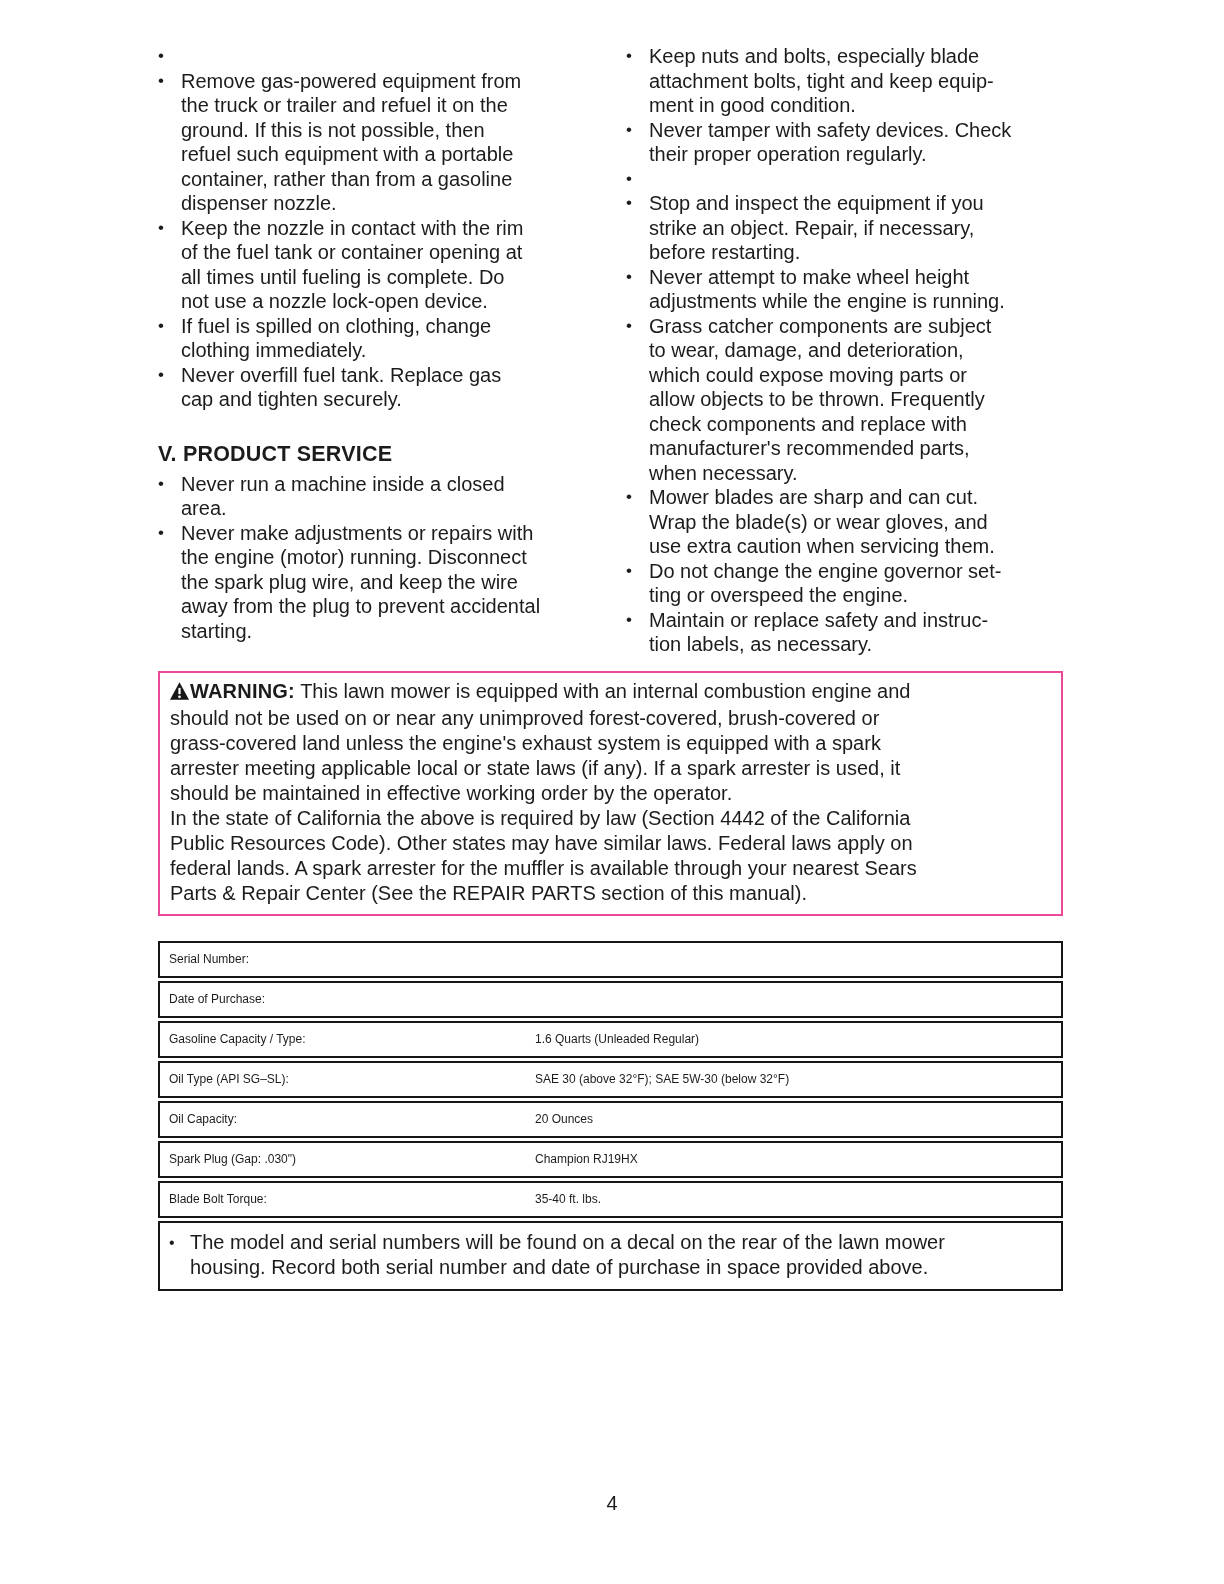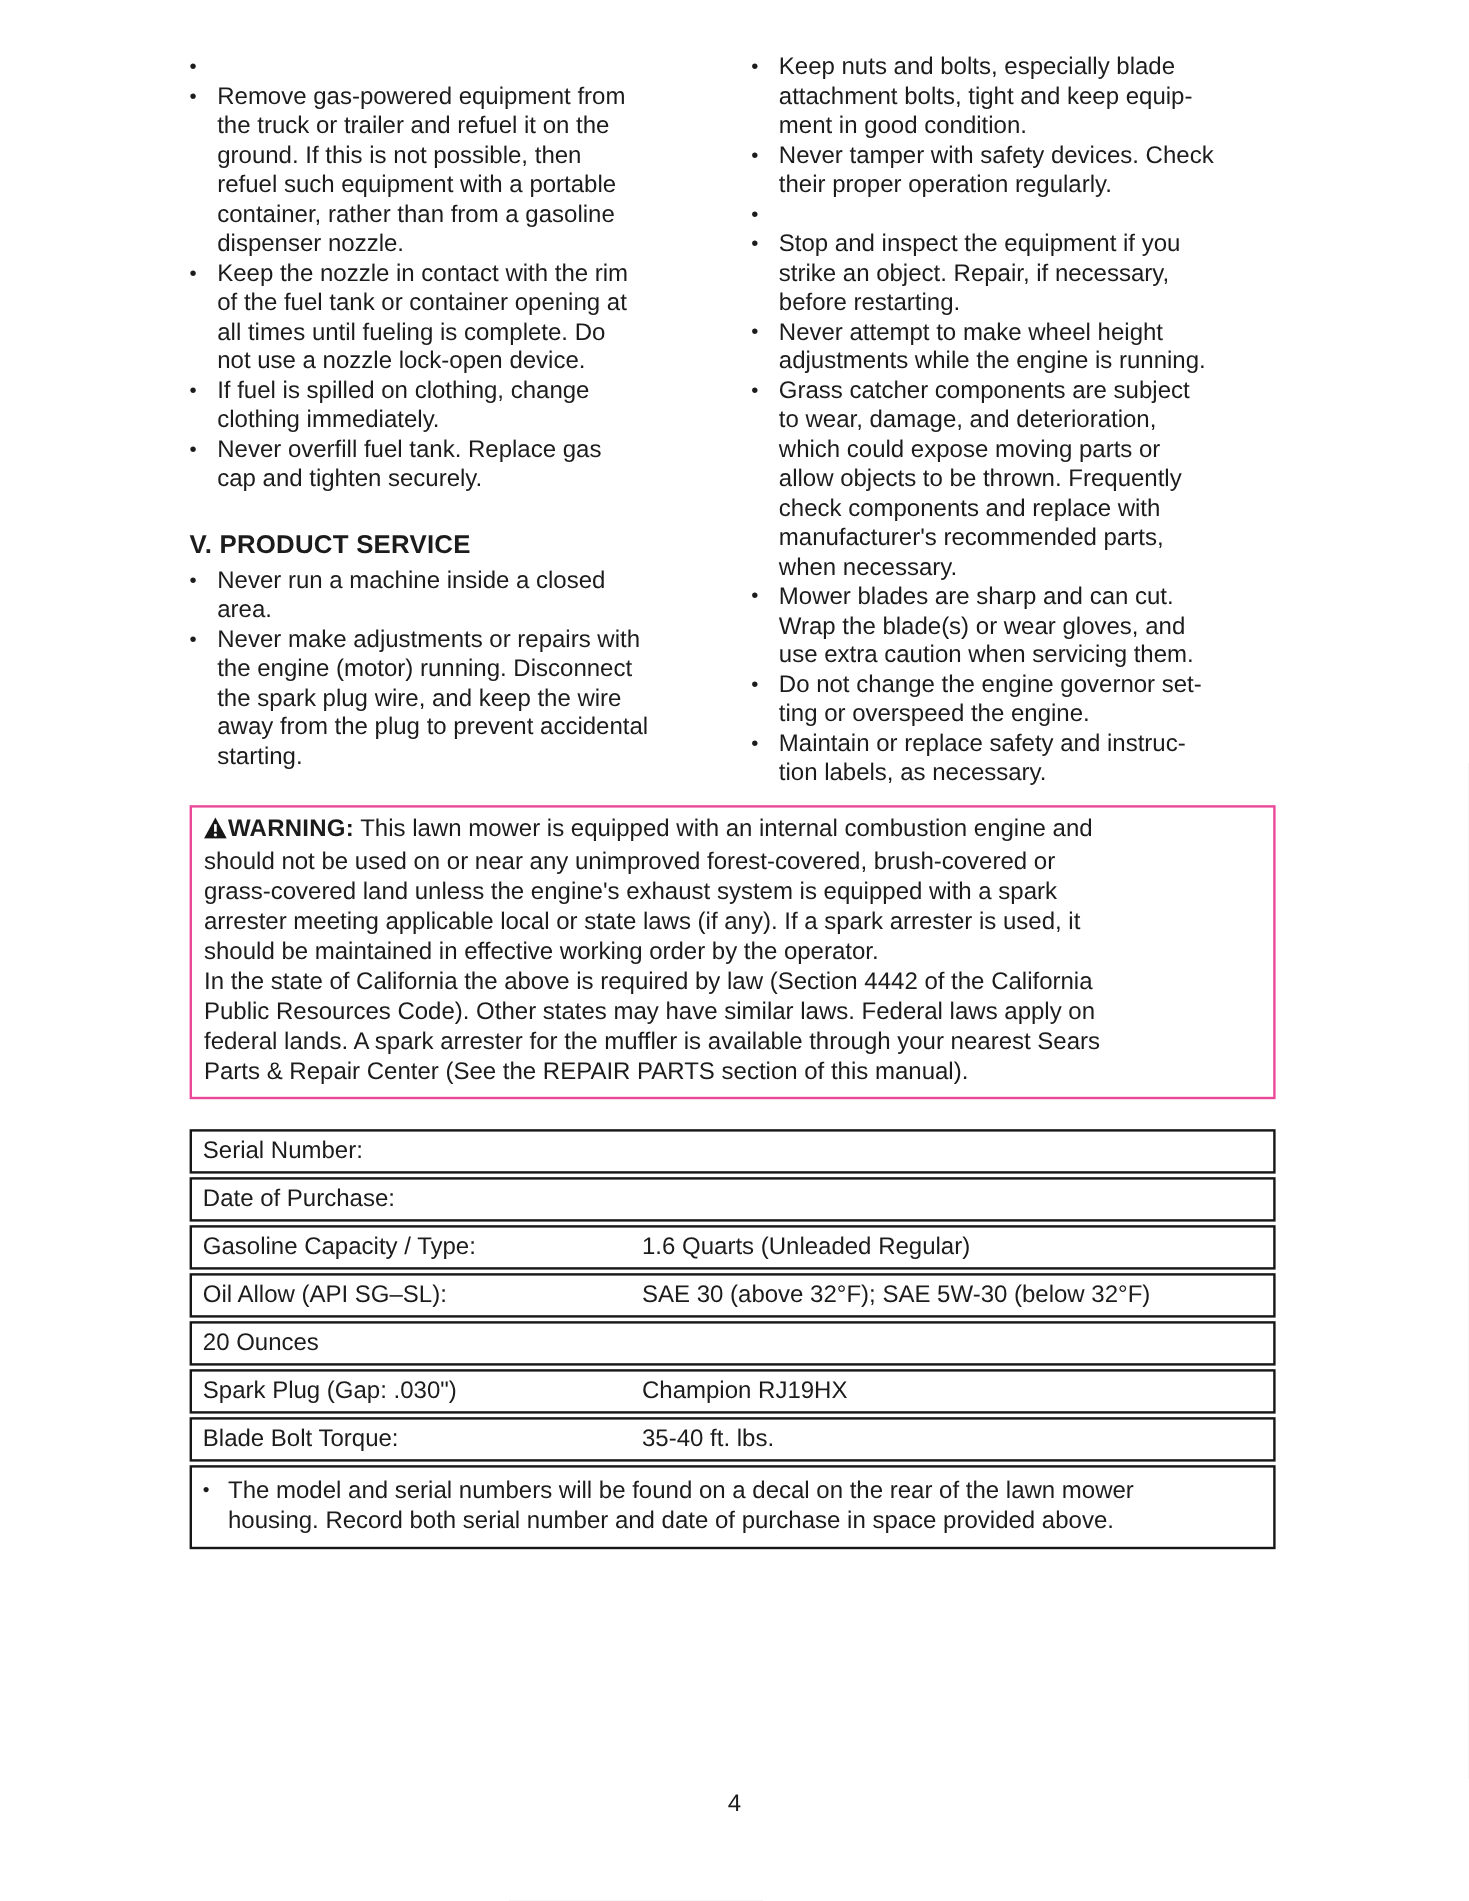--- a/index.html
+++ b/index.html
@@ -39,21 +39,21 @@
     background-color:#242424;
     background-image:
       repeating-linear-gradient(125deg, rgba(175,175,175,0.28) 0px, rgba(175,175,175,0.28) 1px, transparent 1px, transparent 7px),
       repeating-linear-gradient(35deg, rgba(0,0,0,0.55) 0px, rgba(0,0,0,0.55) 2px, transparent 2px, transparent 11px);
     color:#ffffff; font-size:28px; font-weight:bold; text-align:center;
     line-height:62px; letter-spacing:0.5px;
   }
   .spec-row {
     box-sizing:border-box; margin-top:3px; height:37px;
     border:2px solid #161616; display:flex; align-items:center;
-    padding-left:9px; font-size:20px;
+    padding-left:9px; font-size:12px;
   }
   .spec-label { width:366px; flex:none; }
   .spec-value { flex:1; }
   .spec-note {
     box-sizing:border-box; margin-top:3px; border:2px solid #161616;
     display:flex; padding:7px 10px 9px 9px; font-size:20px; line-height:25px;
   }
   .spec-note .mk { width:21px; font-size:16px; }
 
   .page-number {
@@ -199,24 +199,25 @@
       </div>
       <div class="spec-row">
         <span class="spec-label">Date of Purchase:</span>
         <span class="spec-value"></span>
       </div>
       <div class="spec-row">
         <span class="spec-label">Gasoline Capacity / Type:</span>
         <span class="spec-value">1.6 Quarts (Unleaded Regular)</span>
       </div>
       <div class="spec-row">
-        <span class="spec-label">Oil Allow (API SG–SL):</span>
+        <span class="spec-label">Oil Type (API SG–SL):</span>
         <span class="spec-value">SAE 30 (above 32°F); SAE 5W-30 (below 32°F)</span>
       </div>
       <div class="spec-row">
+        <span class="spec-label">Oil Capacity:</span>
         <span class="spec-value">20 Ounces</span>
       </div>
       <div class="spec-row">
         <span class="spec-label">Spark Plug (Gap:  .030")</span>
         <span class="spec-value">Champion RJ19HX</span>
       </div>
       <div class="spec-row">
         <span class="spec-label">Blade Bolt Torque:</span>
         <span class="spec-value">35-40 ft. lbs.</span>
       </div>

